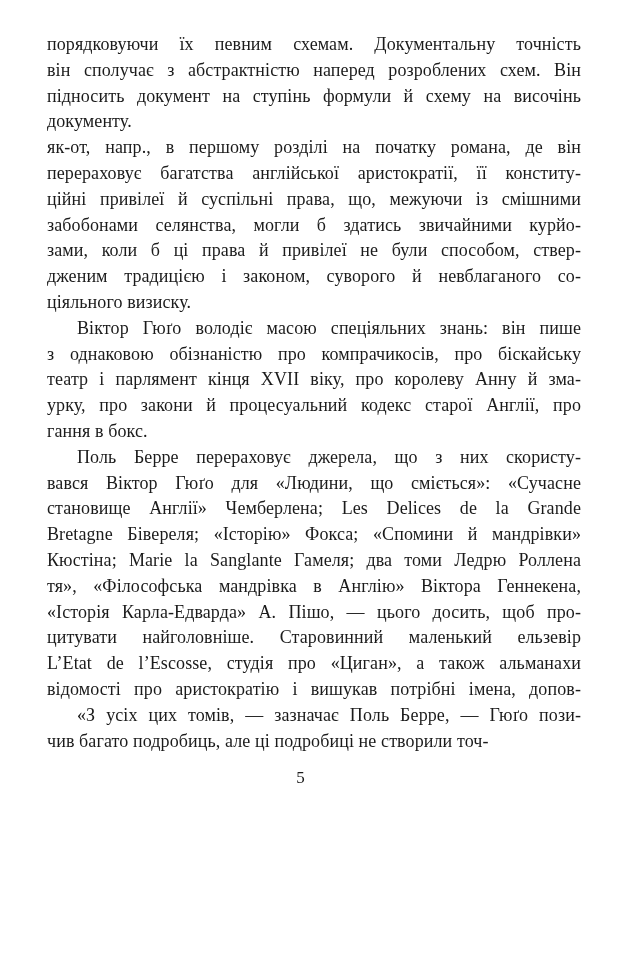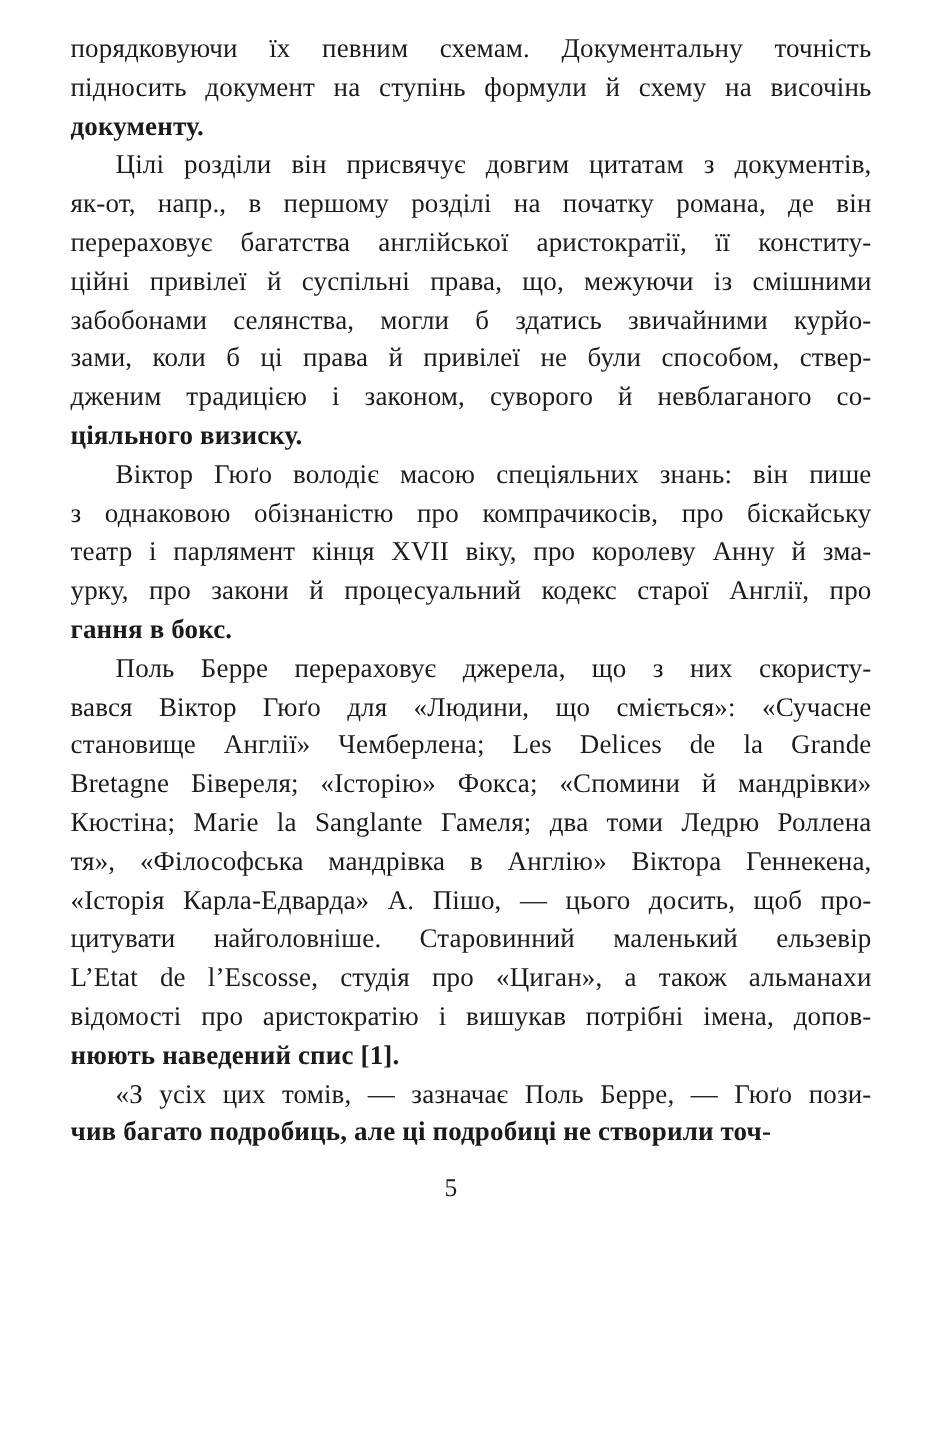--- a/index.html
+++ b/index.html
@@ -6,59 +6,58 @@
     margin: 0;
     padding: 0;
     background: #ffffff;
   }
   .page {
     position: relative;
     width: 600px;
     height: 953px;
     box-sizing: border-box;
     background: #ffffff;
-    padding: 20px 46px 0 47px;
+    padding: 32px 46px 0 47px;
     font-family: "Liberation Serif", "DejaVu Serif", serif;
     font-size: 18px;
     color: #1b1b1b;
     overflow: hidden;
   }
   .text-block {
     width: 534px;
   }
   .line {
     line-height: 25.8px;
     text-align: justify;
     text-align-last: justify;
     white-space: normal;
     letter-spacing: 0.1px;
   }
   .line.last {
     text-align-last: left;
-    font-weight: bold;
   }
   .line.indent {
     text-indent: 30px;
   }
   .page-number {
     margin-top: 14px;
     text-align: center;
     font-size: 17px;
     color: #1b1b1b;
   }
 </style>
 </head>
 <body>
 
 <div class="page">
   <div class="text-block">
       <div class="line">порядковуючи їх певним схемам. Документальну точність</div>
+      <div class="line">він сполучає з абстрактністю наперед розроблених схем. Він</div>
       <div class="line">підносить документ на ступінь формули й схему на височінь</div>
       <div class="line last">документу.</div>
-      <div class="line indent">Цілі розділи він присвячує довгим цитатам з документів,</div>
       <div class="line">як-от, напр., в першому розділі на початку романа, де він</div>
       <div class="line">перераховує багатства англійської аристократії, її конститу-</div>
       <div class="line">ційні привілеї й суспільні права, що, межуючи із смішними</div>
       <div class="line">забобонами селянства, могли б здатись звичайними курйо-</div>
       <div class="line">зами, коли б ці права й привілеї не були способом, ствер-</div>
       <div class="line">дженим традицією і законом, суворого й невблаганого со-</div>
       <div class="line last">ціяльного визиску.</div>
       <div class="line indent">Віктор Гюґо володіє масою спеціяльних знань: він пише</div>
       <div class="line">з однаковою обізнаністю про компрачикосів, про біскайську</div>
       <div class="line">театр і парлямент кінця XVII віку, про королеву Анну й зма-</div>
@@ -67,18 +66,17 @@
       <div class="line indent">Поль Берре перераховує джерела, що з них скористу-</div>
       <div class="line">вався Віктор Гюґо для «Людини, що сміється»: «Сучасне</div>
       <div class="line">становище Англії» Чемберлена; Les Delices de la Grande</div>
       <div class="line">Bretagne Бівереля; «Історію» Фокса; «Спомини й мандрівки»</div>
       <div class="line">Кюстіна; Marie la Sanglante Гамеля; два томи Ледрю Роллена</div>
       <div class="line">тя», «Філософська мандрівка в Англію» Віктора Геннекена,</div>
       <div class="line">«Історія Карла-Едварда» А. Пішо, — цього досить, щоб про-</div>
       <div class="line">цитувати найголовніше. Старовинний маленький ельзевір</div>
       <div class="line">L’Etat de l’Escosse, студія про «Циган», а також альманахи</div>
       <div class="line">відомості про аристократію і вишукав потрібні імена, допов-</div>
-      <div class="line last">нюють наведений спис [1].</div>
       <div class="line indent">«З усіх цих томів, — зазначає Поль Берре, — Гюґо пози-</div>
       <div class="line last">чив багато подробиць, але ці подробиці не створили точ-</div>
     </div>
   <div class="page-number">5</div>
 </div>
 
 </body></html>

